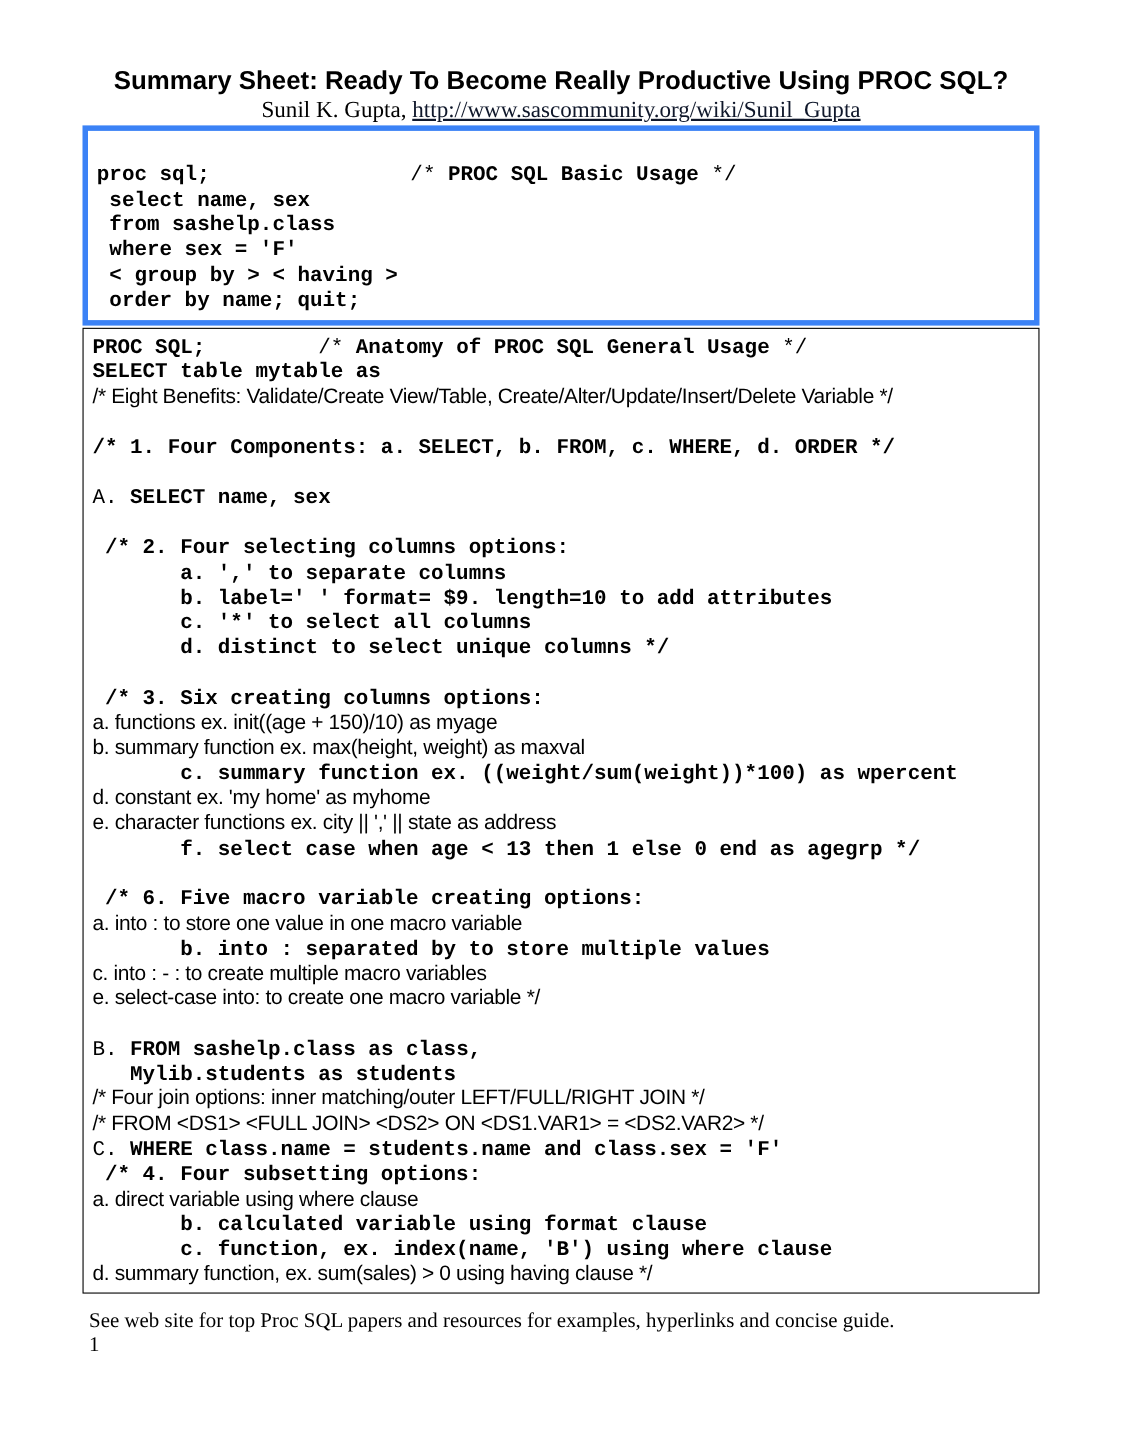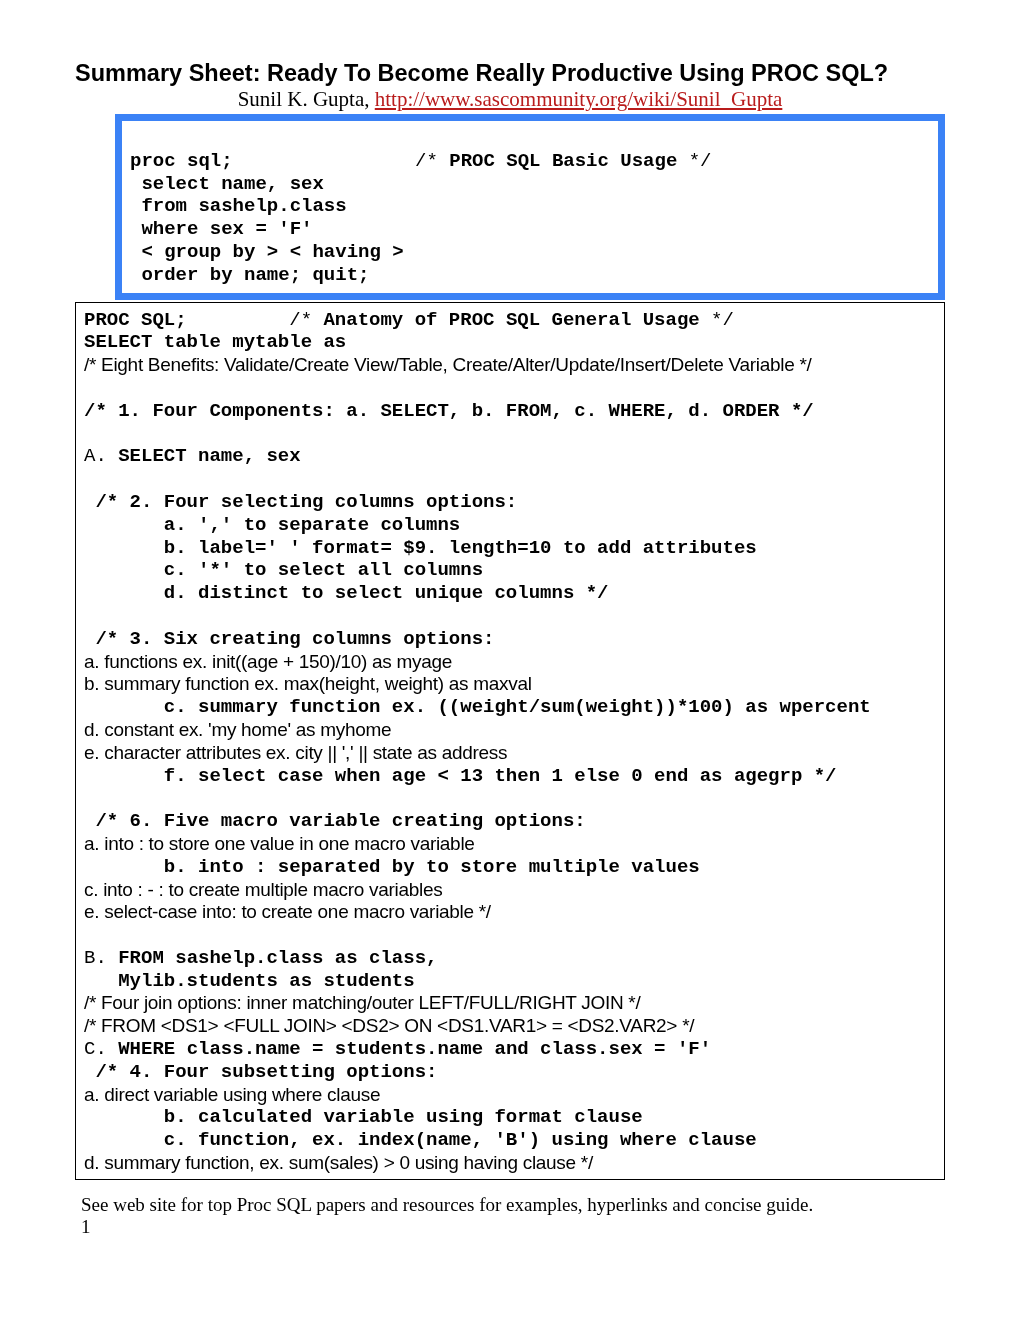--- a/index.html
+++ b/index.html
@@ -8,40 +8,39 @@
       font-family: "Times New Roman", Times, serif;
       background: #fff;
       color: #000;
       width: 1020px;
       box-sizing: border-box;
     }
     .title {
       font-family: Arial, Helvetica, sans-serif;
       font-size: 23.5px;
       font-weight: bold;
-      text-align: left;
+      text-align: center;
       margin: 0;
     }
     .author-line {
       text-align: center;
       font-size: 21px;
       font-family: "Times New Roman", Times, serif;
       margin-bottom: 2px;
     }
-    .author-line a { color: #b91c1c; text-decoration: underline; }
+    .author-line a { color: #0f172a; text-decoration: underline; }
     .box {
-      border: 7px solid #3b82f6;
+      border: 5px solid #3b82f6;
       padding: 6px 8px;
       font-family: "Courier New", Courier, monospace;
       font-size: 19px;
       line-height: 1.2;
       white-space: pre;
       margin-bottom: 2px;
       overflow: hidden;
-      margin-left: 40px;
     }
     .box2 {
       border: 1px solid #000;
       padding: 6px 8px 4px 8px;
       font-family: "Courier New", Courier, monospace;
       font-size: 19px;
       line-height: 1.2;
       overflow: hidden;
     }
     .bold { font-weight: bold; }
@@ -92,21 +91,21 @@
 <div class="codeline bold">       a. ',' to separate columns</div>
 <div class="codeline bold">       b. label=' ' format= $9. length=10 to add attributes</div>
 <div class="codeline bold">       c. '*' to select all columns</div>
 <div class="codeline bold">       d. distinct to select unique columns */</div>
 <div>&nbsp;</div>
 <div class="codeline bold"> /* 3. Six creating columns options:</div>
 <div class="cond">     a. functions ex. init((age + 150)/10) as myage</div>
 <div class="cond">     b. summary function ex. max(height, weight) as maxval</div>
 <div class="codeline bold">       c. summary function ex. ((weight/sum(weight))*100) as wpercent</div>
 <div class="cond">     d. constant ex. 'my home' as myhome</div>
-<div class="cond">     e. character attributes ex. city || ',' || state as address</div>
+<div class="cond">     e. character functions ex. city || ',' || state as address</div>
 <div class="codeline bold">       f. select case when age &lt; 13 then 1 else 0 end as agegrp */</div>
 <div>&nbsp;</div>
 <div class="codeline bold"> /* 6. Five macro variable creating options:  </div>
 <div class="cond">     a. into : to store one value in one macro variable</div>
 <div class="codeline bold">       b. into : separated by to store multiple values</div>
 <div class="cond">     c. into : - : to create multiple macro variables</div>
 <div class="cond">     e. select-case into:  to create one macro variable */</div>
 <div>&nbsp;</div>
 <div class="codeline"><span>B.</span><span class="bold"> FROM sashelp.class as class, </span></div>
 <div class="codeline bold">   Mylib.students as students</div>

